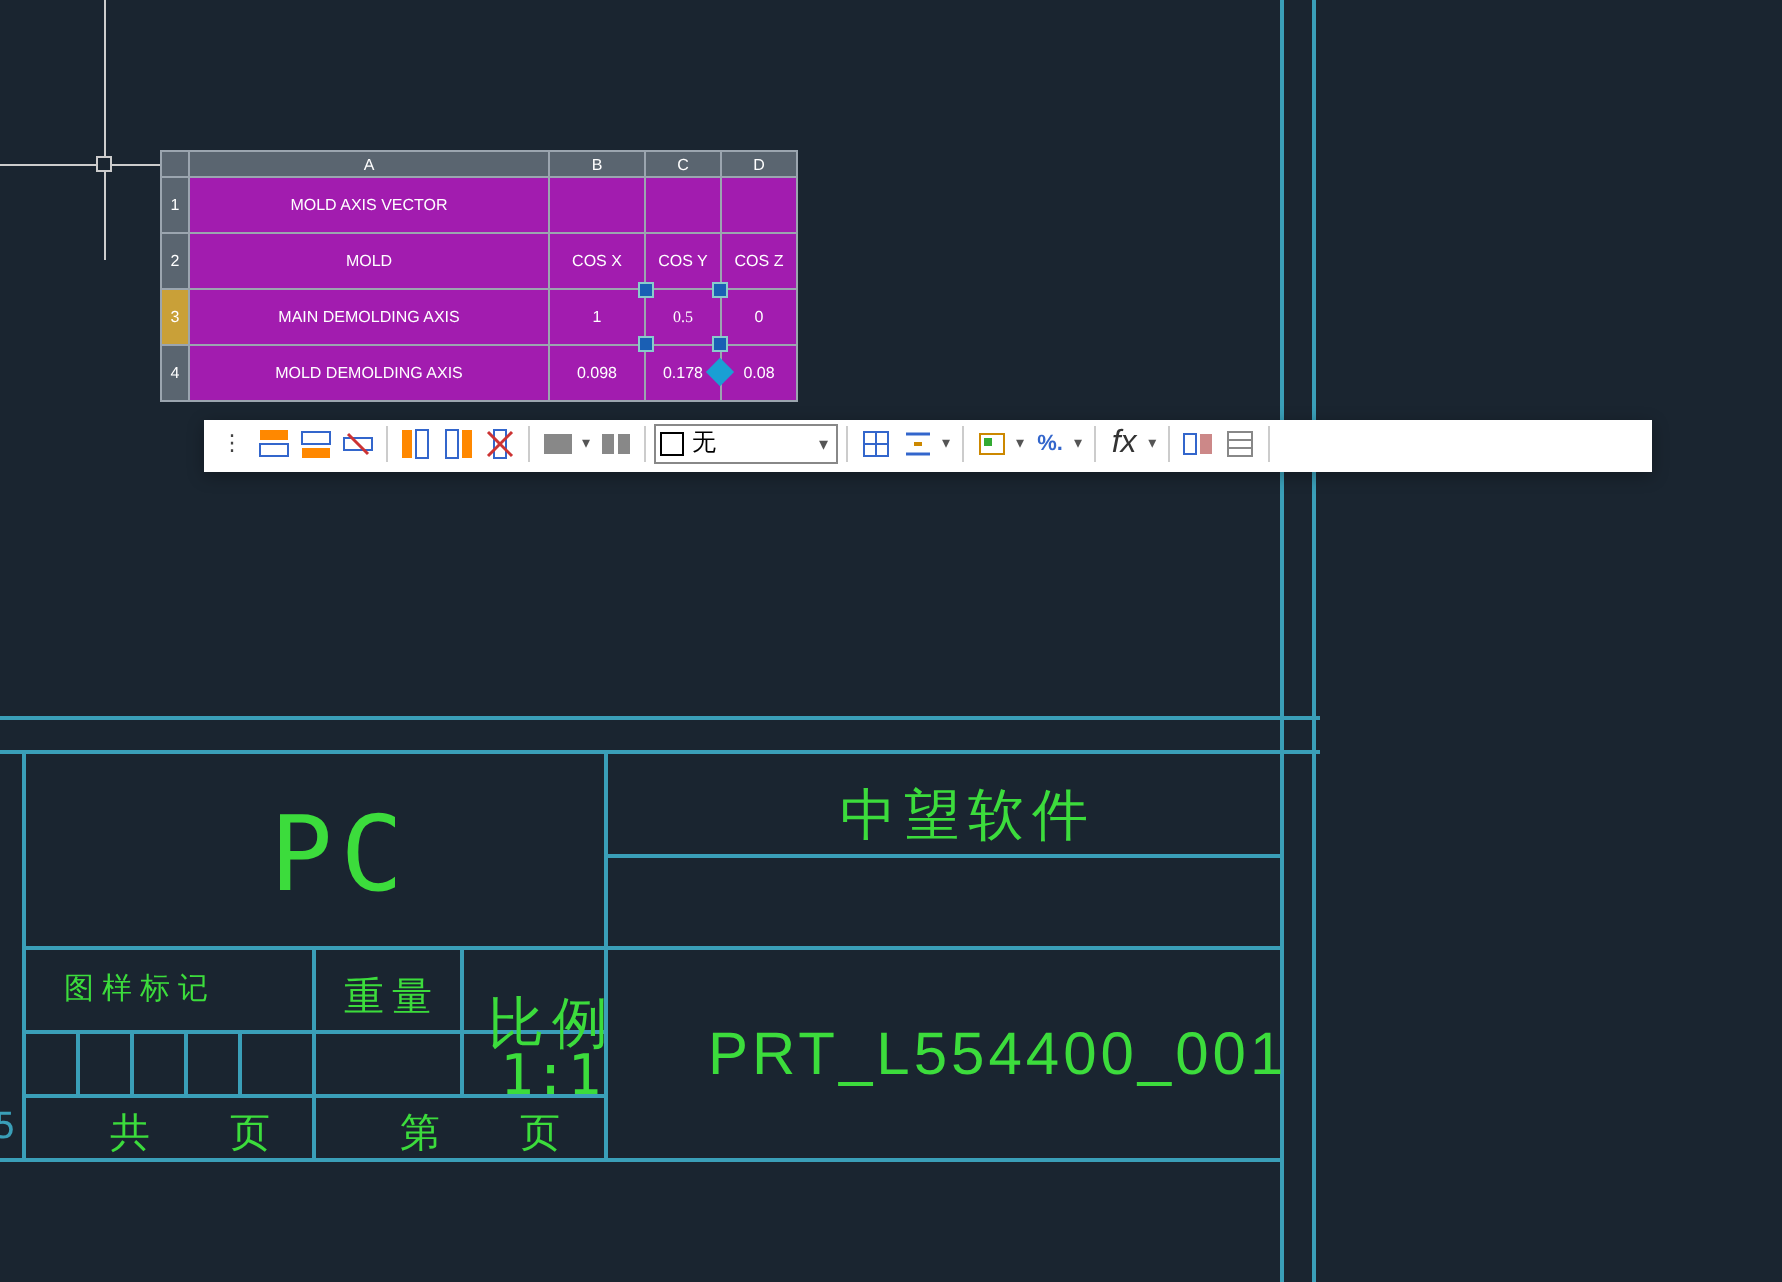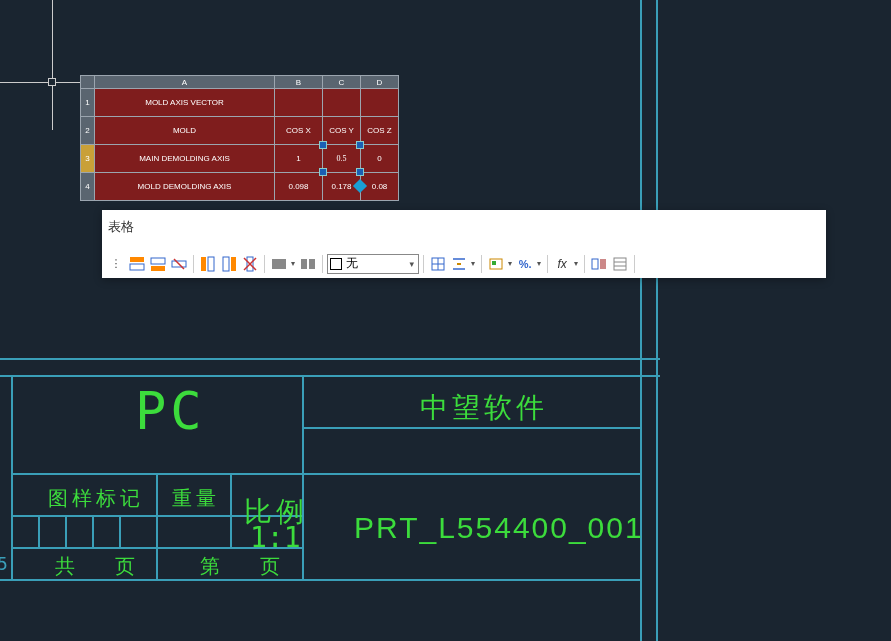--- a/index.html
+++ b/index.html
@@ -28,21 +28,21 @@
     position: absolute;
     left: 80px; top: 75px;
     border-collapse: collapse;
     font-size: 8px;
     color: #fff;
   }
   .sheet td, .sheet th {
     border: 1px solid #9ba5af;
     text-align: center;
     vertical-align: middle;
-    background: #7f1d1d;
+    background: #a21caf;
     padding: 0;
   }
   .sheet .hdr { background: #5a6570; font-weight: normal; height:13px; }
   .sheet .rownum { background: #5a6570; width:14px; height:28px; }
   .sheet .rownum.sel { background: #c9a038; }
   .sheet .colA { width: 180px; }
   .sheet .colB { width: 48px; }
   .sheet .colC { width: 38px; }
   .sheet .colD { width: 38px; }
   .sheet td.selcell { position:relative;font-family:Liberation Serif, serif; }
@@ -157,21 +157,20 @@
     <td class="rownum">4</td>
     <td class="colA">MOLD DEMOLDING AXIS</td>
     <td class="colB">0.098</td>
     <td class="colC">0.178</td>
     <td class="colD">0.08</td>
   </tr>
 </tbody>
   </table>
 
 <div class="toolbar">
-  <div class="toolbar-title">表格</div>
   <div class="toolbar-row">
     <span class="tbtn">⋮</span>
     <div class="tbtn">
       <svg viewBox="0 0 16 16">
           <rect x="1" y="8" width="14" height="6" fill="none" stroke="#36c" stroke-width="1"></rect>
           <rect x="1" y="1" width="14" height="5" fill="#f80"></rect>
         </svg>
     </div>
     <div class="tbtn">
       <svg viewBox="0 0 16 16">
@@ -244,21 +243,21 @@
     <div class="tbtn">
       <svg viewBox="0 0 16 16">
           <rect x="2" y="3" width="12" height="10" fill="none" stroke="#c80"></rect>
           <rect x="4" y="5" width="4" height="4" fill="#3a3"></rect>
         </svg>
     </div>
     <span class="dd">▾</span>
     <div class="tbtn" style="font-size:11px;font-weight:bold;color:#36c">%.</div>
     <span class="dd">▾</span>
     <div class="sep"></div>
-    <div class="tbtn" style="font-style:italic;color:#333;font-size:12px">fx</div>
+    <div class="tbtn" style="font-style:italic;color:#333;font-size:16px">fx</div>
     <span class="dd">▾</span>
     <div class="sep"></div>
     <div class="tbtn">
       <svg viewBox="0 0 16 16">
           <rect x="1" y="3" width="6" height="10" fill="none" stroke="#36c"></rect>
           <rect x="9" y="3" width="6" height="10" fill="#c88"></rect>
         </svg>
     </div>
     <div class="tbtn">
       <svg viewBox="0 0 16 16">
@@ -285,23 +284,23 @@
   <div class="tb-line" style="left:302px; top:52px; width:338px"></div>
   <div class="tb-line" style="left:302px; top:98px; width:338px"></div>
 
   <div class="tb-vline" style="left:38px; top:140px; height:32px"></div>
   <div class="tb-vline" style="left:65px; top:140px; height:32px"></div>
   <div class="tb-vline" style="left:92px; top:140px; height:32px"></div>
   <div class="tb-vline" style="left:119px; top:140px; height:32px"></div>
   <div class="tb-vline" style="left:156px; top:98px; height:106px"></div>
   <div class="tb-vline" style="left:230px; top:98px; height:74px"></div>
 
-  <div class="green-text" style="left:135px; top:6px; font-size:52px; letter-spacing:4px">PC</div>
+  <div class="green-text" style="left:135px; top:23px; font-size:52px; letter-spacing:4px">PC</div>
   <div class="green-text" style="left:420px; top:14px; font-size:28px; letter-spacing:4px">中望软件</div>
-  <div class="green-text" style="left:48px; top:110px; font-size:20px; letter-spacing:4px">图样标记</div>
+  <div class="green-text" style="left:32px; top:110px; font-size:15px; letter-spacing:4px">图样标记</div>
   <div class="green-text" style="left:172px; top:110px; font-size:20px; letter-spacing:4px">重量</div>
   <div class="green-text" style="left:244px; top:118px; font-size:28px; letter-spacing:4px">比例</div>
   <div class="green-text" style="left:250px; top:146px; font-size:28px">1:1</div>
   <div class="green-text" style="left:55px; top:178px; font-size:20px">共</div>
   <div class="green-text" style="left:115px; top:178px; font-size:20px">页</div>
   <div class="green-text" style="left:200px; top:178px; font-size:20px">第</div>
   <div class="green-text" style="left:260px; top:178px; font-size:20px">页</div>
   <div class="green-text" style="left:354px; top:136px; font-size:30px; letter-spacing:2px; font-family:Liberation Sans, sans-serif">PRT_L554400_001</div>
   <div class="green-text" style="left:-3px; top:178px; font-size:18px; color:#3a9fb8">5</div>
 </div>

